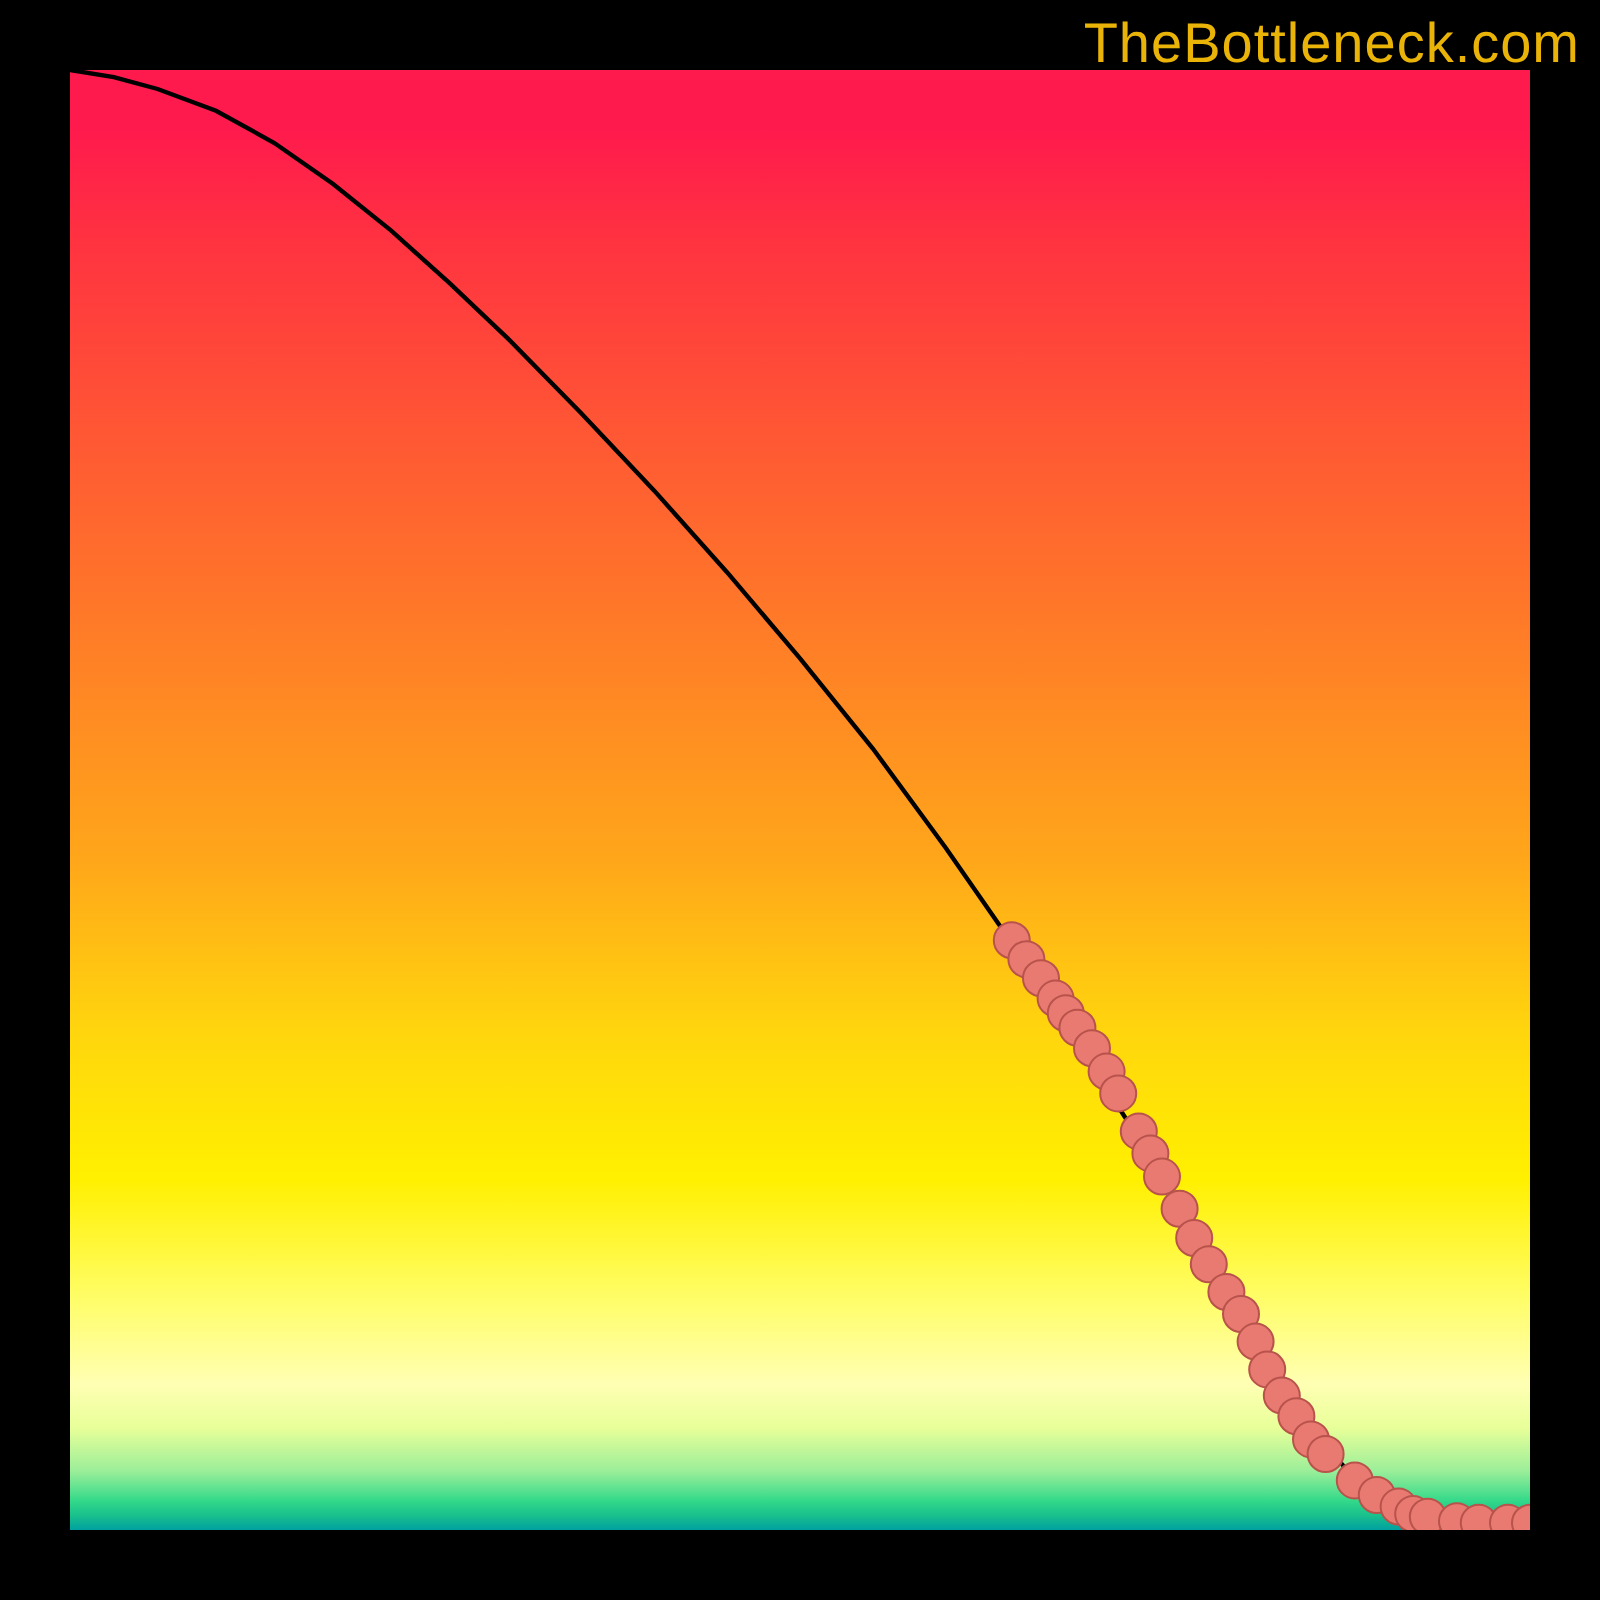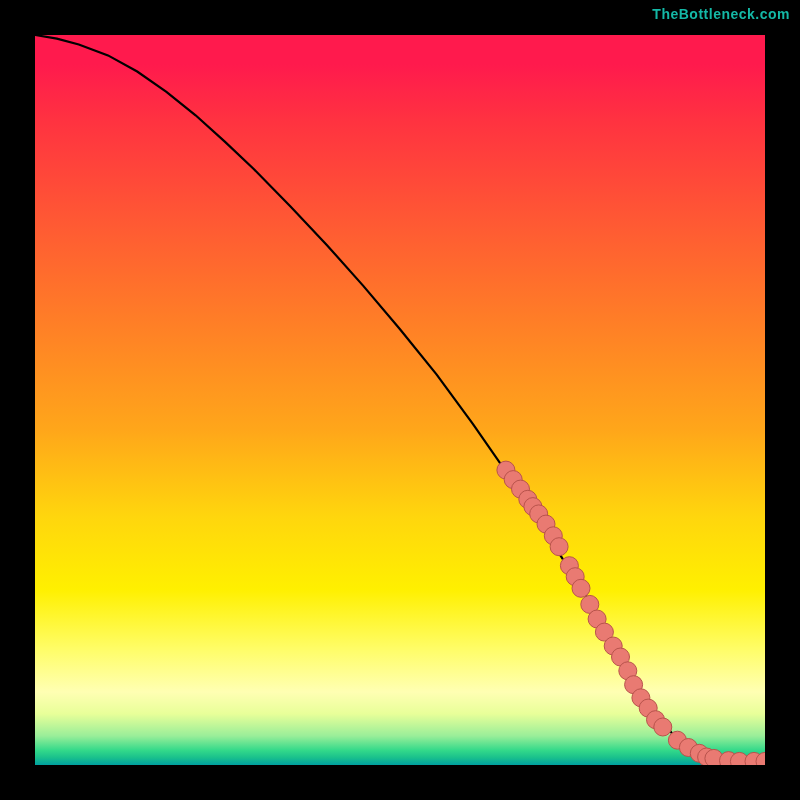--- a/index.html
+++ b/index.html
@@ -57,24 +57,23 @@
     position: absolute;
     left: 0;
     top: 0;
     width: 100%;
     height: 100%;
   }
   .watermark {
     position: absolute;
     top: 6px;
     right: 10px;
-    color: #14b8a6;
-    font-size: 14px;
+    color: #eab308;
+    font-size: 28px;
     letter-spacing: 0.5px;
-    font-weight: bold;
   }
 </style>
 </head>
 <body>
 
 <div class="frame">
 
   <div class="watermark">TheBottleneck.com</div>
 
   <div class="plot-area">

